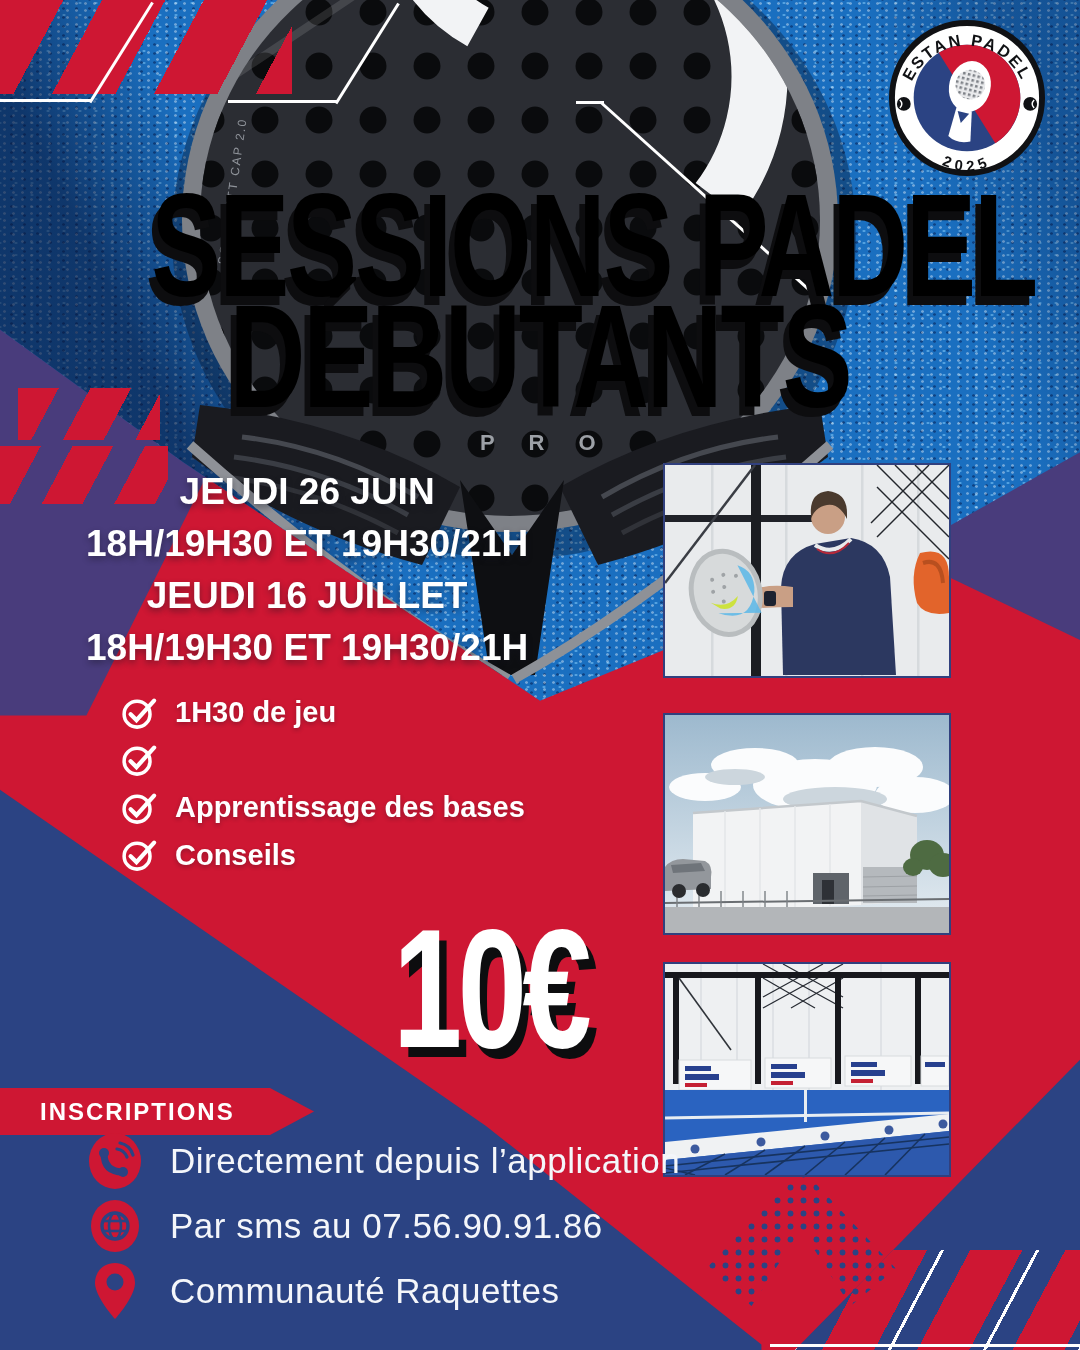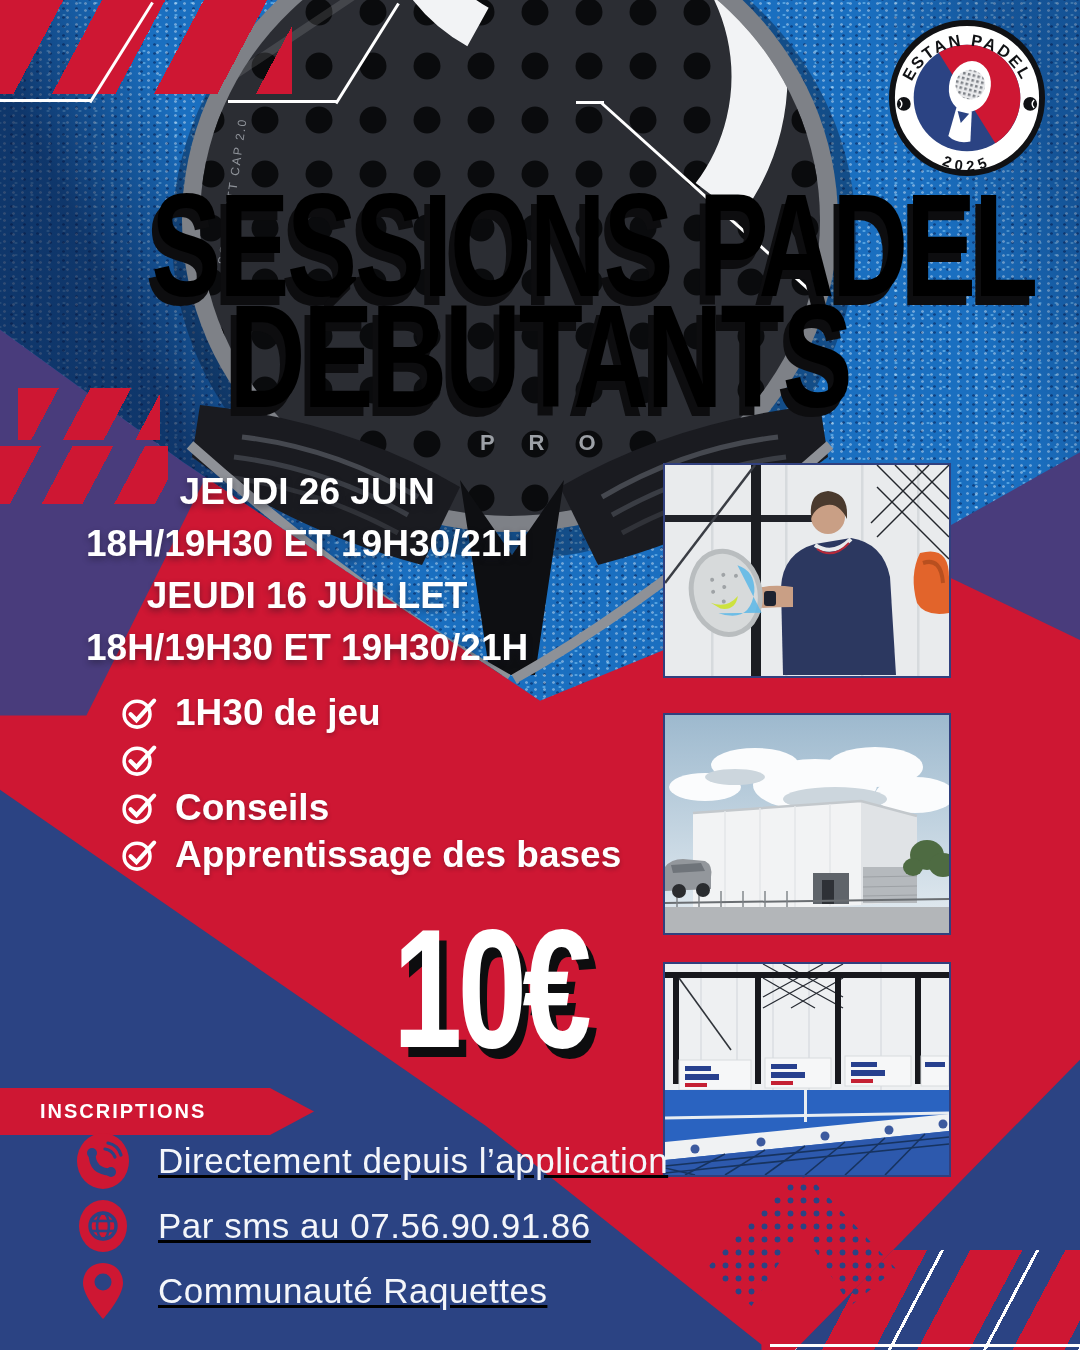--- a/index.html
+++ b/index.html
@@ -63,32 +63,32 @@
 
   
   .title{position:absolute;left:0;right:0;top:190px;text-align:center;color:#000000;z-index:9;}
   .title .line{display:block;font-weight:700;font-size:146px;line-height:111px;
     letter-spacing:-3px;transform:scaleX(.72);transform-origin:center;
     text-shadow:-8px 9px 0 #0d0d0f;white-space:nowrap;}
   .schedule{position:absolute;left:86px;top:466px;color:#fff;font-weight:700;
     font-size:37px;line-height:52px;text-shadow:0 3px 6px rgba(20,20,30,.45);z-index:9;white-space:nowrap;text-align:center;}
   .features{position:absolute;left:120px;top:689px;z-index:9;}
   .feature-row{display:flex;align-items:center;height:47.5px;color:#fff;font-weight:700;
-    font-size:37px;text-shadow:0 2px 4px rgba(20,20,30,.3);white-space:nowrap;}
+    font-size:29px;text-shadow:0 2px 4px rgba(20,20,30,.3);white-space:nowrap;}
   .feature-row svg{margin-right:15px;flex:none;}
   .price{position:absolute;left:393px;top:893px;color:#fff;font-weight:700;font-size:168px;
     letter-spacing:-6px;transform:scaleX(.74);transform-origin:left top;
     text-shadow:10px 10px 0 #0d0d0f;z-index:9;}
 
   
   .banner{position:absolute;left:0;top:1088px;width:314px;height:47px;background:#ce1733;
     clip-path:polygon(0 0,86% 0,100% 50%,86% 100%,0 100%);
     display:flex;align-items:center;z-index:10;}
-  .banner span{color:#fff;font-weight:700;font-size:20px;letter-spacing:2px;padding-left:40px;}
-  .contacts{position:absolute;left:48px;top:1133px;z-index:10;text-decoration:underline;}
+  .banner span{color:#fff;font-weight:700;font-size:24px;letter-spacing:2px;padding-left:40px;}
+  .contacts{position:absolute;left:60px;top:1133px;z-index:10;}
   .contact-row{display:flex;align-items:center;margin-bottom:9px;height:56px;}
   .contact-row .cicon{width:58px;flex:none;display:flex;justify-content:center;}
   .contact-row span{color:#f4f6fa;font-size:35px;letter-spacing:.5px;margin-left:26px;white-space:nowrap;}
 
   
   .photo{position:absolute;left:663px;width:284px;border:2px solid #31407e;z-index:8;background:#dfe3e6;}
   .photo svg{display:block;}
   .photo1{top:463px;height:211px;}
   .photo2{top:713px;height:218px;}
   .photo3{top:962px;height:211px;}
@@ -216,28 +216,28 @@
       <svg width="40" height="38" viewBox="0 0 34 32">
         <circle cx="14.5" cy="17" r="11" stroke="#fff" stroke-width="3" fill="none"></circle>
         <path d="M9 17 l5 5 L29 5.5" stroke="#fff" stroke-width="3.6" fill="none" stroke-linecap="round"></path>
       </svg>
     </div>
     <div class="feature-row">
       <svg width="40" height="38" viewBox="0 0 34 32">
         <circle cx="14.5" cy="17" r="11" stroke="#fff" stroke-width="3" fill="none"></circle>
         <path d="M9 17 l5 5 L29 5.5" stroke="#fff" stroke-width="3.6" fill="none" stroke-linecap="round"></path>
       </svg>
-      <span>Conseils</span>
+      <span>Apprentissage des bases</span>
     </div>
     <div class="feature-row">
       <svg width="40" height="38" viewBox="0 0 34 32">
         <circle cx="14.5" cy="17" r="11" stroke="#fff" stroke-width="3" fill="none"></circle>
         <path d="M9 17 l5 5 L29 5.5" stroke="#fff" stroke-width="3.6" fill="none" stroke-linecap="round"></path>
       </svg>
-      <span>Apprentissage des bases</span>
+      <span>Conseils</span>
     </div>
   </div>
 
   <div class="price">10€</div>
 
   <div class="photo photo1">
     <svg width="284" height="211" viewBox="0 0 284 211">
       <rect width="284" height="211" fill="#e9ebed"></rect>
       <rect x="46" width="2.5" height="211" fill="#d6dadd"></rect>
         <rect x="120" width="2.5" height="211" fill="#d6dadd"></rect>

